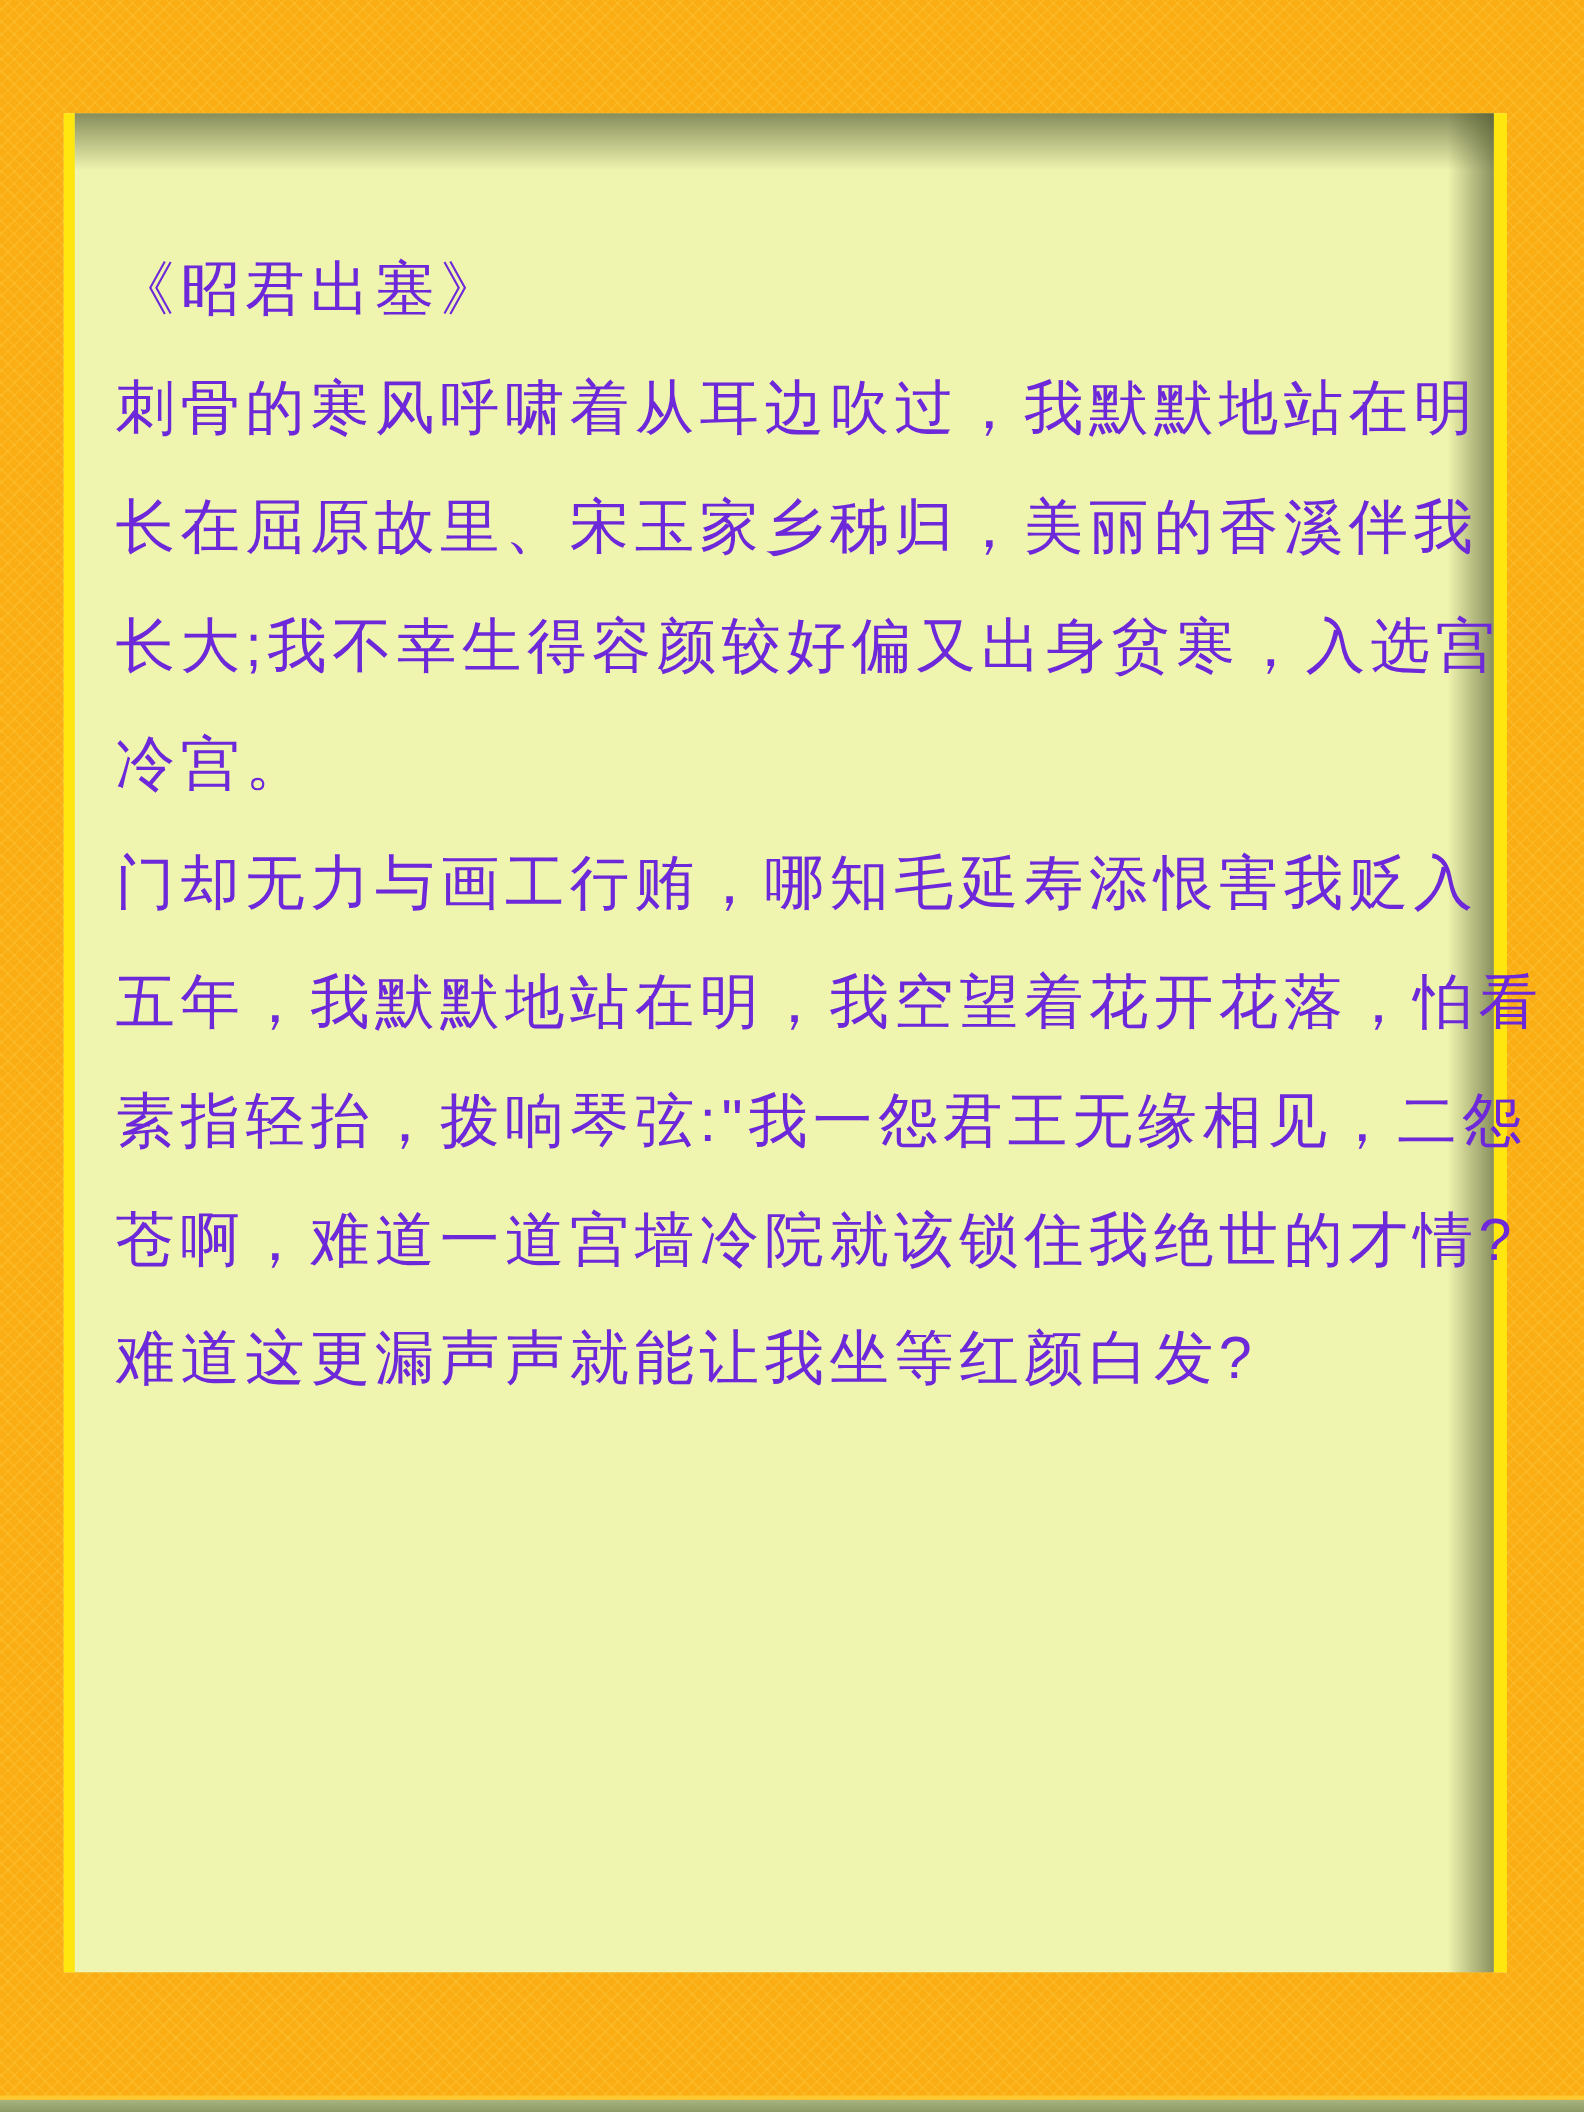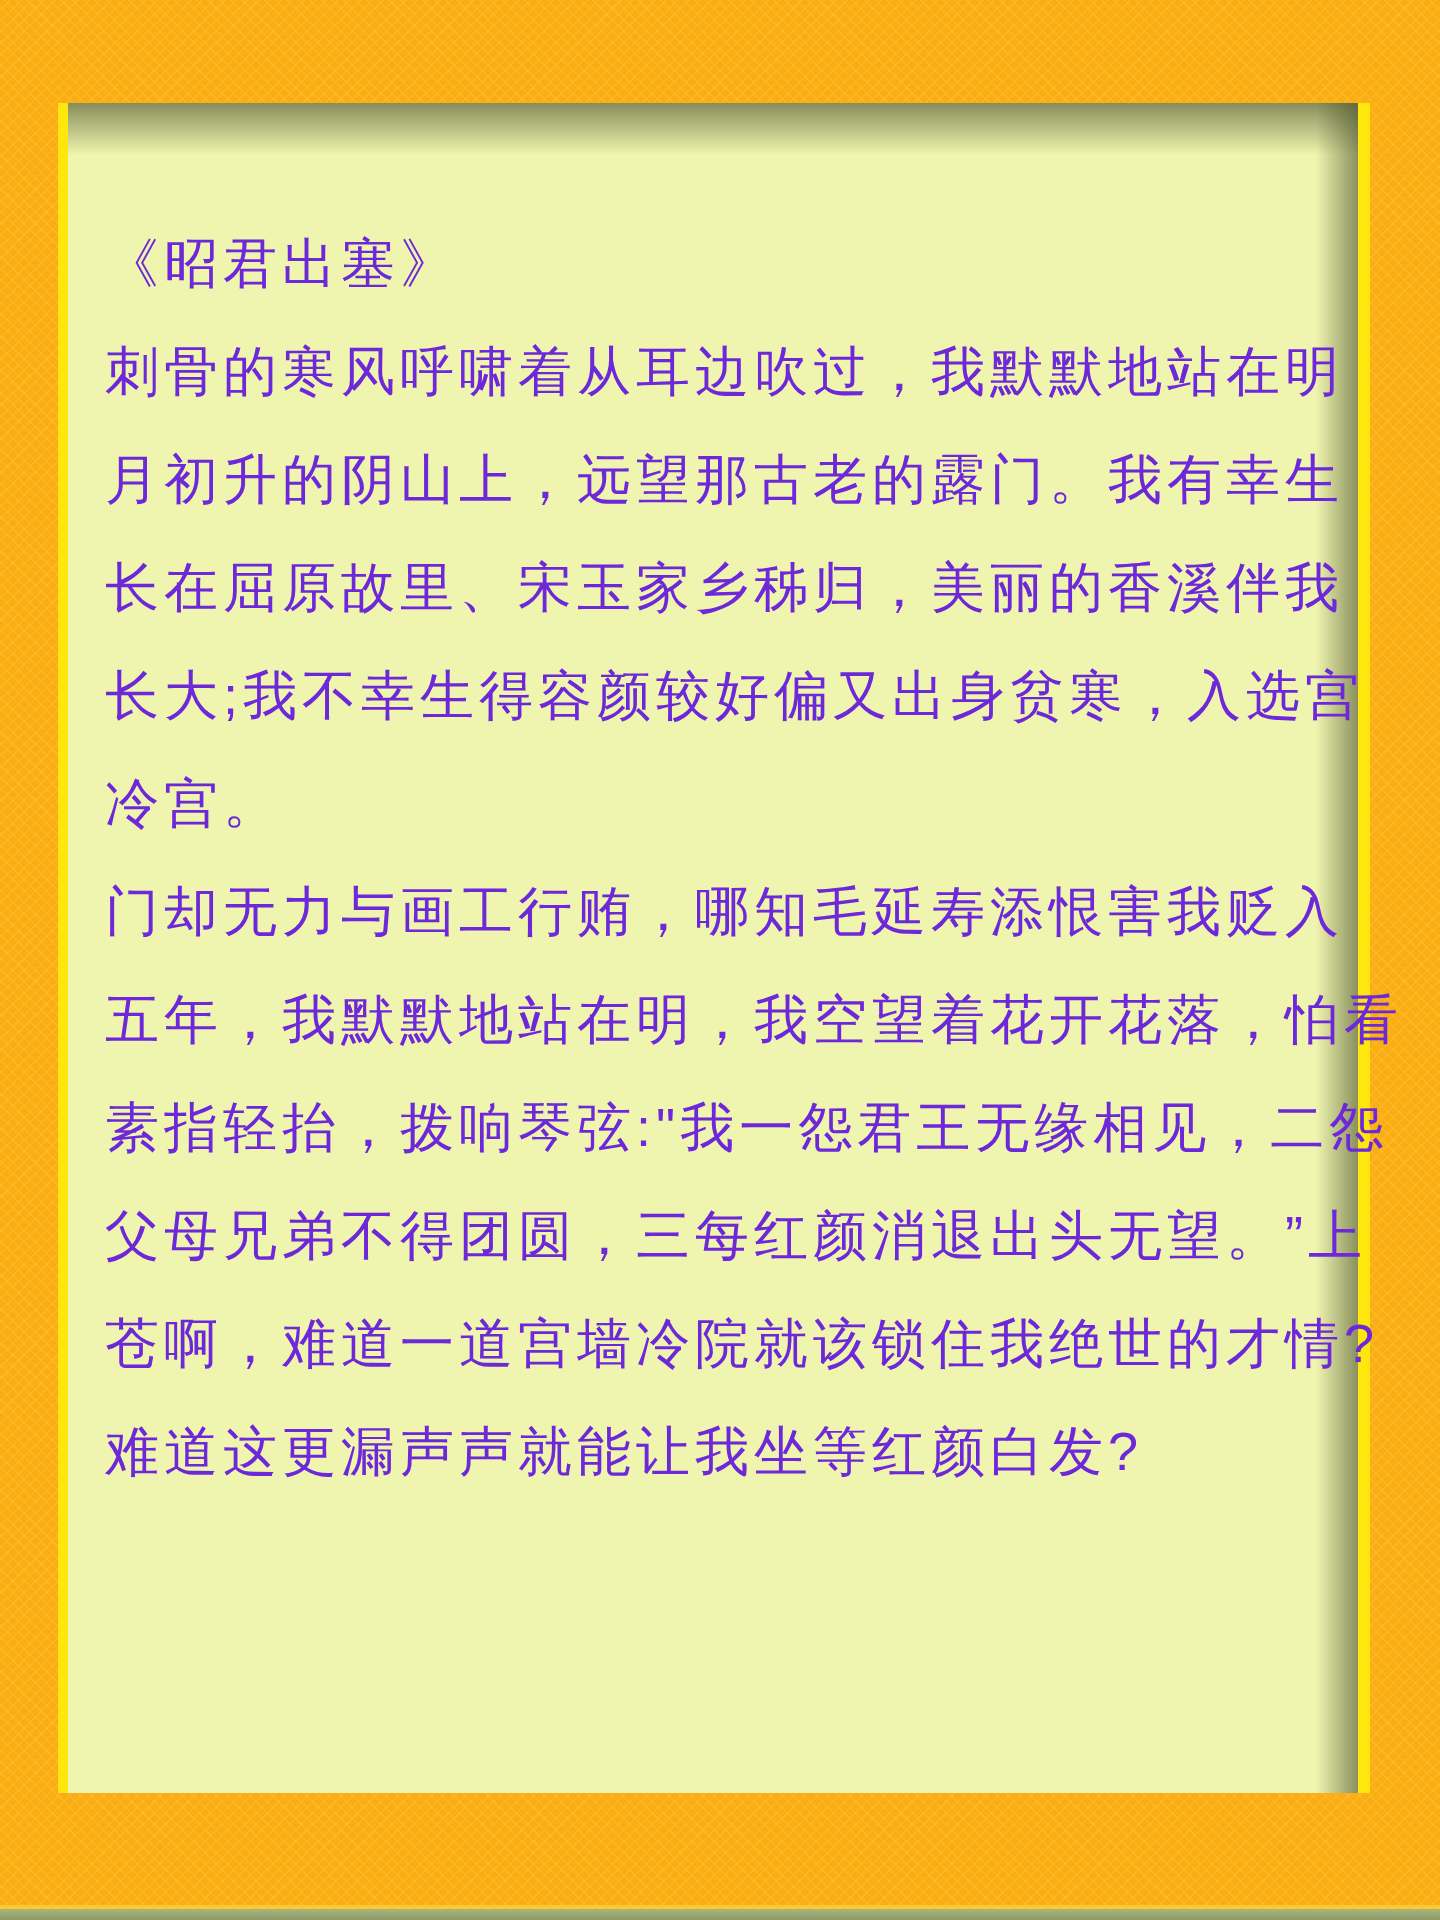--- a/index.html
+++ b/index.html
@@ -84,28 +84,26 @@
 
 <div class="stage">
 
   <div class="card">
     <div class="shadow-top"></div>
     <div class="shadow-right"></div>
 
     <div class="text-block">
       <div class="line">《昭君出塞》</div>
       <div class="line">刺骨的寒风呼啸着从耳边吹过，我默默地站在明</div>
-      <div class="line">月初升的阴山上，远望那古老的露门。我有幸生</div>
       <div class="line">长在屈原故里、宋玉家乡秭归，美丽的香溪伴我</div>
       <div class="line">长大;我不幸生得容颜较好偏又出身贫寒，入选宫</div>
       <div class="line">冷宫。</div>
       <div class="line">门却无力与画工行贿，哪知毛延寿添恨害我贬入</div>
       <div class="line">五年，我默默地站在明，我空望着花开花落，怕看</div>
       <div class="line">素指轻抬，拨响琴弦:"我一怨君王无缘相见，二怨</div>
-      <div class="line">父母兄弟不得团圆，三每红颜消退出头无望。”上</div>
       <div class="line">苍啊，难道一道宫墙冷院就该锁住我绝世的才情?</div>
       <div class="line">难道这更漏声声就能让我坐等红颜白发?</div>
     </div>
   </div>
 
   <div class="next-edge-glow"></div>
   <div class="next-edge"></div>
 
 </div>
 

